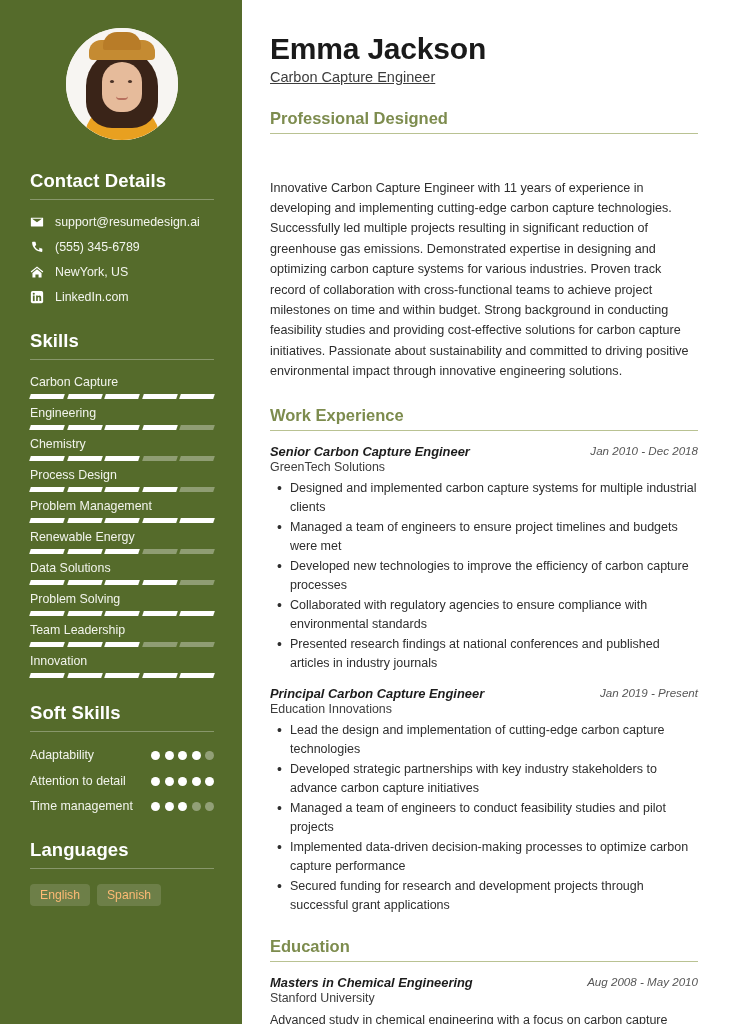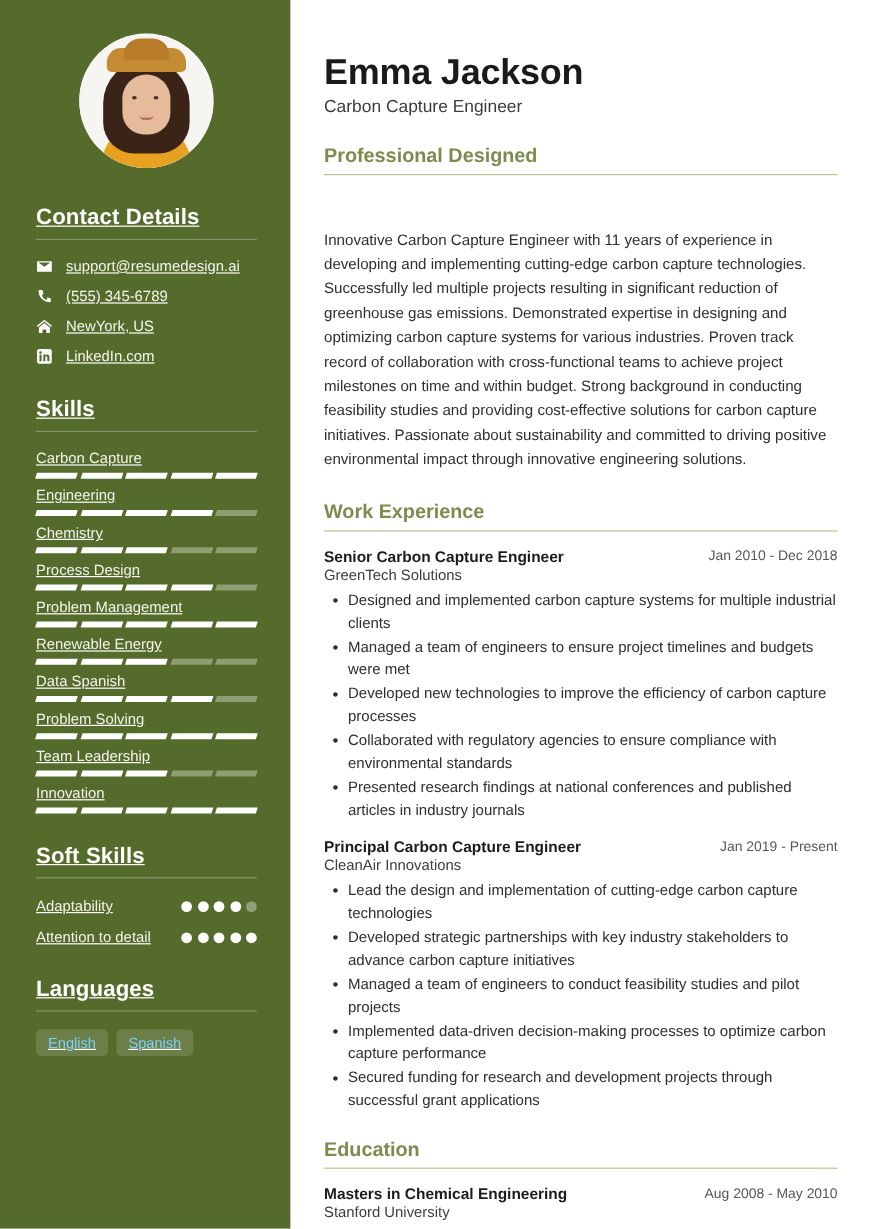--- a/index.html
+++ b/index.html
@@ -21,21 +21,20 @@
   }
 
   
   .sidebar {
     width: 242px;
     min-width: 242px;
     background: #556b2b;
     padding: 28px 28px 0 30px;
     color: #ffffff;
     overflow: hidden;
-    text-decoration: underline;
   }
 
   .avatar-wrap {
     display: flex;
     justify-content: center;
     margin-bottom: 30px;
   }
   .avatar {
     width: 112px;
     height: 112px;
@@ -139,42 +138,43 @@
     background: rgba(255,255,255,0.36);
   }
   .dot.on { background: #ffffff; }
 
   .lang-tags { display: flex; flex-wrap: wrap; gap: 7px; }
   .lang-tag {
     background: rgba(255,255,255,0.14);
     border-radius: 4px;
     padding: 4px 10px;
     font-size: 12.2px;
-    color: #7dd3fc;
+    color: #fdba74;
   }
 
   
   .main {
     flex: 1;
-    padding: 44px 32px 0 28px;
+    padding: 32px 32px 0 28px;
     overflow: hidden;
   }
 
   .name {
     font-size: 30px;
     font-weight: bold;
     color: #1a1a1a;
     letter-spacing: -0.2px;
     line-height: 1.12;
   }
   .job-title {
     font-size: 14.5px;
     color: #3c3c3c;
     margin-top: 3px;
     margin-bottom: 24px;
+    text-decoration: underline;
   }
 
   .sec-heading {
     font-size: 16.5px;
     font-weight: bold;
     color: #7d8c4e;
     margin-bottom: 5px;
   }
   .sec-rule {
     height: 1px;
@@ -187,23 +187,24 @@
     line-height: 1.62;
     color: #2e2e2e;
     text-align: left;
     margin-bottom: 24px;
     margin-top: 44px;
   }
 
   .entry { margin-bottom: 13px; }
   .entry-head {
     display: flex;
-    align-items: center;
+    align-items: flex-start;
     justify-content: space-between;
     gap: 12px;
+    font-style: italic;
   }
   .entry-role {
     font-size: 12.9px;
     font-weight: bold;
     color: #1c1c1c;
   }
   .entry-date {
     font-size: 11.6px;
     color: #575757;
     white-space: nowrap;
@@ -373,21 +374,21 @@
             <div class="skill-name">Renewable Energy</div>
             <div class="skill-bar">
               <span class="seg on"></span>
               <span class="seg on"></span>
               <span class="seg on"></span>
               <span class="seg"></span>
               <span class="seg"></span>
             </div>
           </div>
           <div class="skill-item">
-            <div class="skill-name">Data Spanish</div>
+            <div class="skill-name">Data Solutions</div>
             <div class="skill-bar">
               <span class="seg on"></span>
               <span class="seg on"></span>
               <span class="seg on"></span>
               <span class="seg on"></span>
               <span class="seg"></span>
             </div>
           </div>
           <div class="skill-item">
             <div class="skill-name">Problem Solving</div>
@@ -437,20 +438,30 @@
             </div>
           </div>
           <div class="soft-row">
             <div class="soft-name">Attention to detail</div>
             <div class="soft-dots">
               <span class="dot on"></span>
               <span class="dot on"></span>
               <span class="dot on"></span>
               <span class="dot on"></span>
               <span class="dot on"></span>
+            </div>
+          </div>
+          <div class="soft-row">
+            <div class="soft-name">Time management</div>
+            <div class="soft-dots">
+              <span class="dot on"></span>
+              <span class="dot on"></span>
+              <span class="dot on"></span>
+              <span class="dot"></span>
+              <span class="dot"></span>
             </div>
           </div>
         </div>
     </div>
 
     <div>
       <div class="side-heading">Languages</div>
       <div class="side-rule"></div>
       <div class="lang-tags" id="lang-list">
           <span class="lang-tag">English</span>
@@ -487,21 +498,21 @@
               <li>Developed new technologies to improve the efficiency of carbon capture processes</li>
               <li>Collaborated with regulatory agencies to ensure compliance with environmental standards</li>
               <li>Presented research findings at national conferences and published articles in industry journals</li>
             </ul>
           </div>
           <div class="entry">
             <div class="entry-head">
               <div class="entry-role">Principal Carbon Capture Engineer</div>
               <div class="entry-date">Jan 2019 - Present</div>
             </div>
-            <div class="entry-org">CleanAir Innovations</div>
+            <div class="entry-org">Education Innovations</div>
             <ul class="bullets">
               <li>Lead the design and implementation of cutting-edge carbon capture technologies</li>
               <li>Developed strategic partnerships with key industry stakeholders to advance carbon capture initiatives</li>
               <li>Managed a team of engineers to conduct feasibility studies and pilot projects</li>
               <li>Implemented data-driven decision-making processes to optimize carbon capture performance</li>
               <li>Secured funding for research and development projects through successful grant applications</li>
             </ul>
           </div>
         </div>
     </section>

